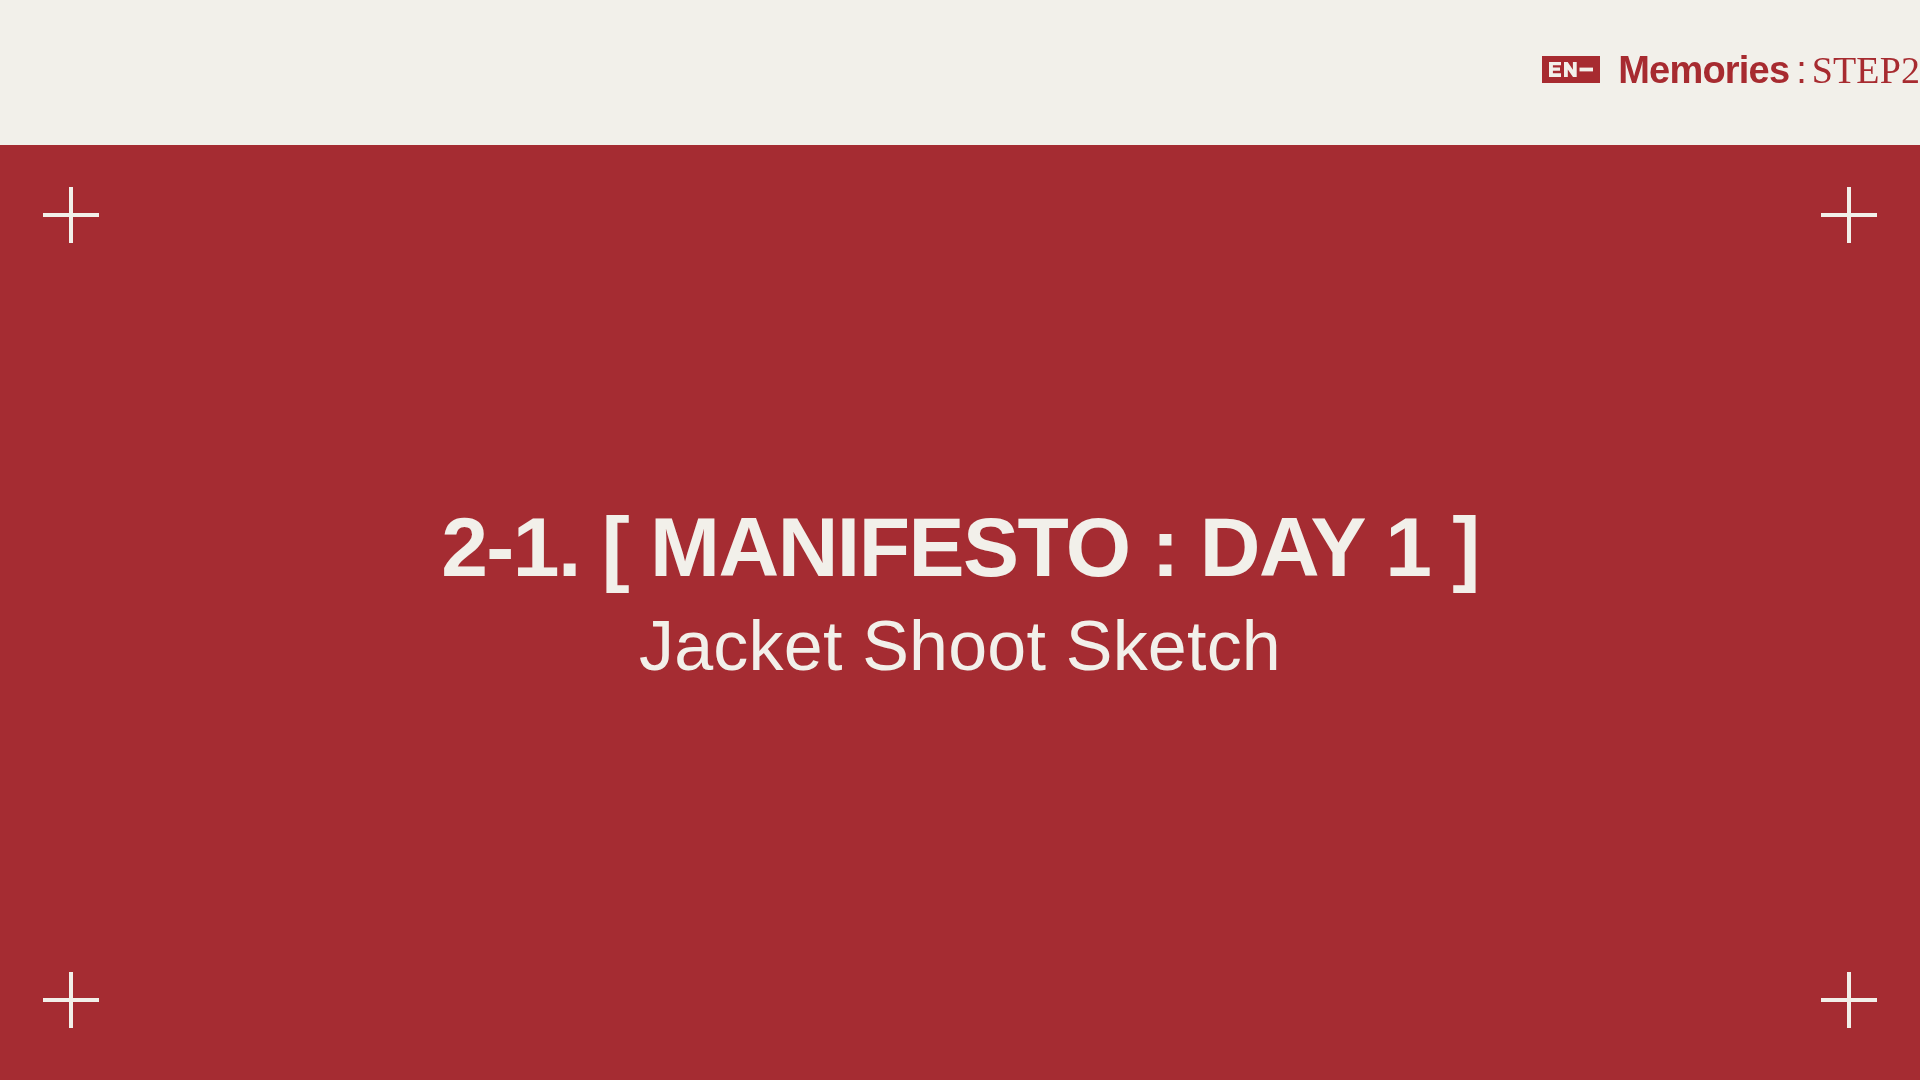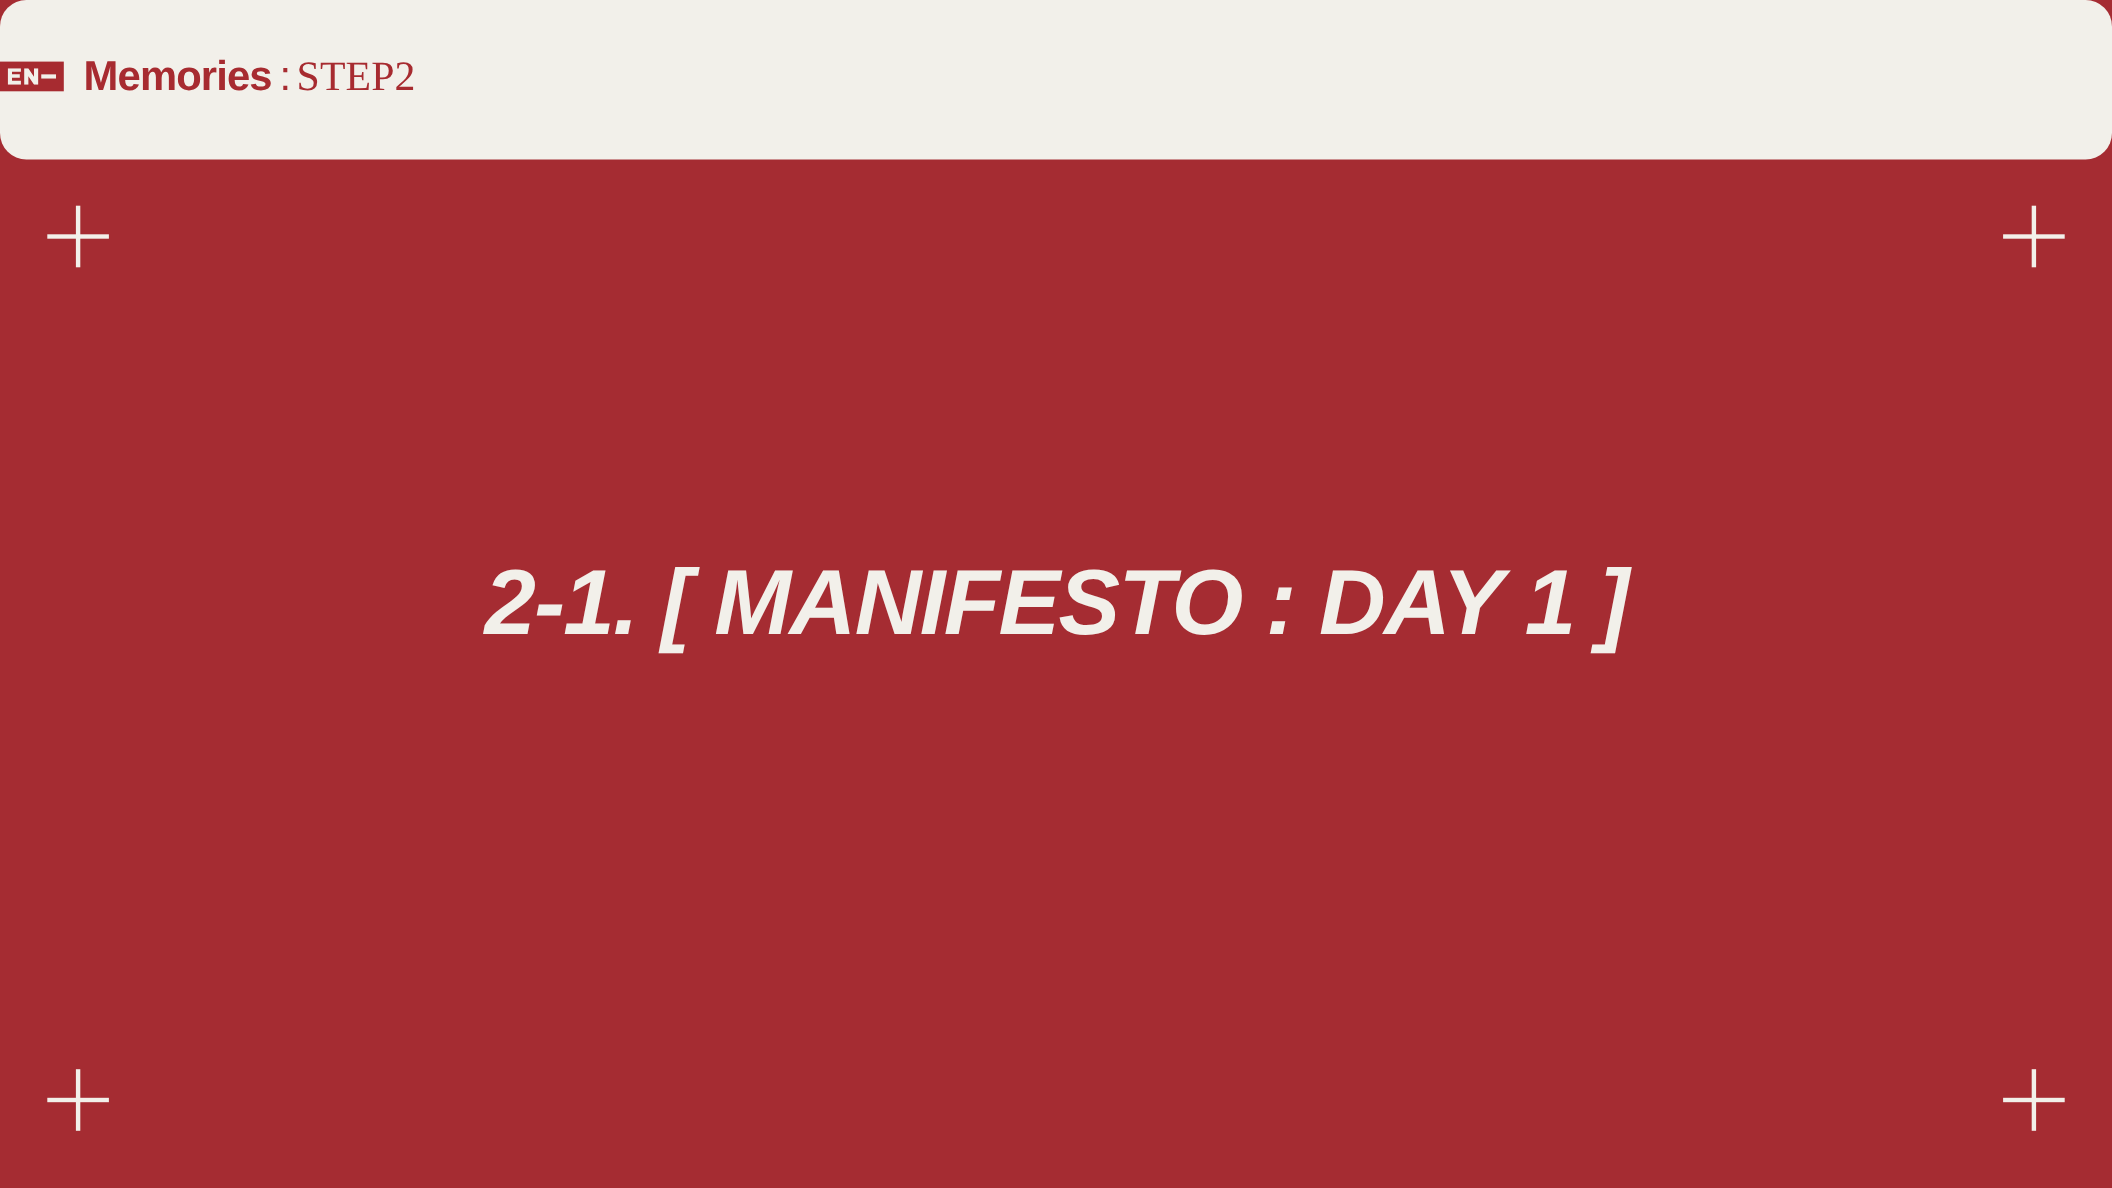--- a/index.html
+++ b/index.html
@@ -24,22 +24,21 @@
 
   
   .header-band {
     position: absolute;
     top: 0; left: 0;
     width: 1920px;
     height: 145px;
     background: #F2F0EA;
     display: flex;
     align-items: center;
-    justify-content: flex-start;
-    border-radius: 24px;
+    justify-content: flex-end;
   }
 
   .header-inner {
     display: flex;
     align-items: center;
     gap: 18px;
     transform: translateY(-3px);
   }
 
   
@@ -112,21 +111,20 @@
   .cross.bl { left: 43px;   top: 972px; }
   .cross.br { left: 1821px; top: 972px; }
 
   
   .title-block {
     position: absolute;
     left: 0;
     top: 505px;
     width: 1920px;
     text-align: center;
-    font-style: italic;
   }
 
   .title-main {
     font-size: 84px;
     font-weight: 700;
     color: #F2F0EA;
     letter-spacing: -1.5px;
     line-height: 1.0;
     white-space: nowrap;
   }
@@ -168,15 +166,16 @@
     </div>
   </div>
 
   <div class="cross tl"></div>
   <div class="cross tr"></div>
   <div class="cross bl"></div>
   <div class="cross br"></div>
 
   <div class="title-block">
     <div class="title-main">2-1. [ MANIFESTO : DAY 1 ]</div>
+    <div class="title-sub">Jacket Shoot Sketch</div>
   </div>
 
 </div>
 
 </body></html>

